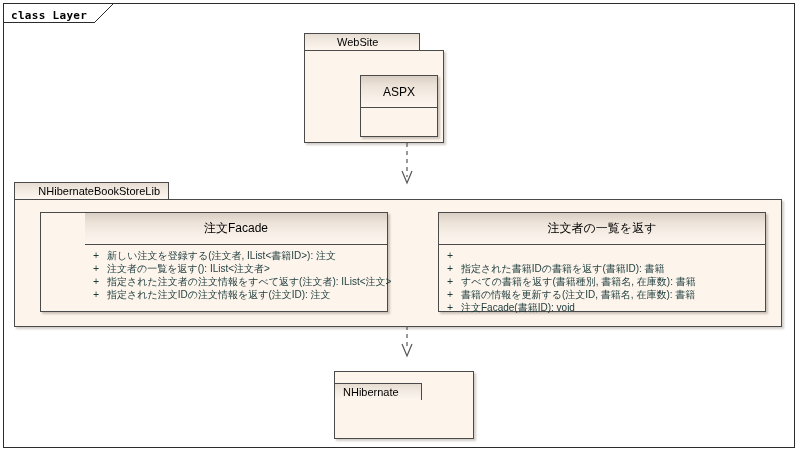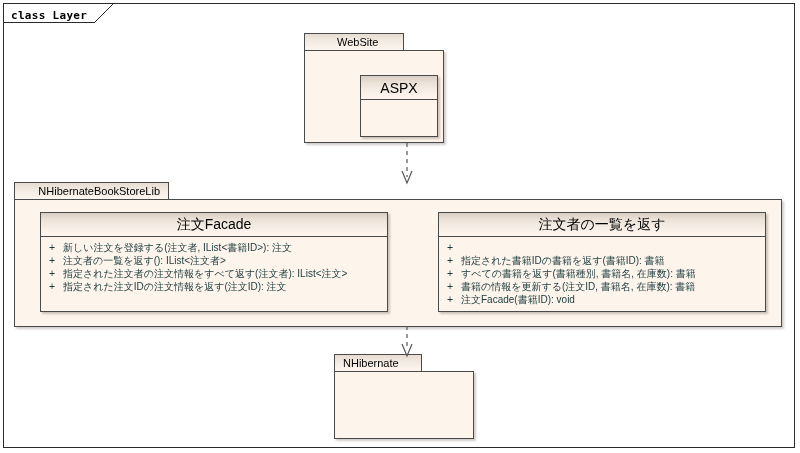--- a/index.html
+++ b/index.html
@@ -89,27 +89,27 @@
   
   .cls {
     position: absolute;
     box-sizing: border-box;
     border: 1px solid #4a4a4a;
     background: #fdf4ec;
     box-shadow: 2px 2px 2px rgba(90,75,62,0.30);
   }
   .cls-name {
     box-sizing: border-box;
-    height: 24px;
+    height: 32px;
     border-bottom: 1px solid #4a4a4a;
     background: linear-gradient(to bottom, #d9cec3 0%, #ece2d8 30%, #f8f0e8 70%, #fdf5ee 100%);
     display: flex;
     align-items: center;
     justify-content: center;
-    font-size: 14px;
+    font-size: 12px;
     color: #000000;
     white-space: nowrap;
   }
   .cls-ops {
     padding: 4px 0 4px 0;
   }
   .op-row {
     display: flex;
     align-items: baseline;
     height: 13px;
@@ -148,21 +148,21 @@
       <span>class Layer</span>
       <span class="frame-tab-corner">
         <svg width="20" height="20" viewBox="0 0 20 20">
           <polygon points="0,20 20,20 20,0" fill="#ffffff"></polygon>
           <line x1="0" y1="20" x2="20" y2="0" stroke="#2b2b2b" stroke-width="1"></line>
         </svg>
       </span>
     </div>
 
     <div class="pkg" style="left:300px; top:29px; width:140px; height:110px;">
-      <div class="pkg-tab" style="width:100px;padding-left:32px;">
+      <div class="pkg-tab" style="width:116px;padding-left:32px;">
         <span>WebSite</span>
       </div>
       <div class="pkg-body" style="top:17px; width:140px; height:93px;">
         <div class="cls" style="left:55px; top:24px; width:78px; height:62px;">
           <div class="cls-name">ASPX</div>
           <div class="cls-ops cls-empty"></div>
         </div>
       </div>
     </div>
 
@@ -172,21 +172,21 @@
         <polyline points="1,28 6,40 11,28" fill="none" stroke="#555555" stroke-width="1.2"></polyline>
       </svg>
     </div>
 
     <div class="pkg" style="left:10px; top:178px; width:768px; height:145px;">
       <div class="pkg-tab" style="width:155px;justify-content:flex-end;">
         <span>NHibernateBookStoreLib</span>
       </div>
       <div class="pkg-body" style="top:17px; width:768px; height:128px;">
 
-        <div class="cls" style="left:25px; top:12px; width:348px; height:100px;">
+        <div class="cls" style="left:25px; top:12px; width:348px; height:100px;padding-left:44px;">
           <div class="cls-name">注文Facade</div>
           <div class="cls-ops">
             <div class="op-row">
               <span class="op-vis">+</span>
               <span class="op-sig">新しい注文を登録する(注文者, IList&lt;書籍ID&gt;): 注文</span>
             </div>
             <div class="op-row">
               <span class="op-vis">+</span>
               <span class="op-sig">注文者の一覧を返す(): IList&lt;注文者&gt;</span>
             </div>
@@ -230,20 +230,20 @@
     </div>
 
     <div class="dep" style="left:397px; top:322px; width:12px; height:32px;">
       <svg width="12" height="32" viewBox="0 0 12 32">
         <line x1="6" y1="0" x2="6" y2="24" stroke="#555555" stroke-width="1.2" stroke-dasharray="4,4"></line>
         <polyline points="1,18 6,30 11,18" fill="none" stroke="#555555" stroke-width="1.2"></polyline>
       </svg>
     </div>
 
     <div class="pkg" style="left:330px; top:350px; width:140px; height:85px;">
-      <div class="pkg-tab" style="width:88px;">
+      <div class="pkg-tab" style="width:88px;margin-top:29px;">
         <span>NHibernate</span>
       </div>
       <div class="pkg-body" style="top:17px; width:140px; height:68px;"></div>
     </div>
 
   </div>
 </div>
 
 </body></html>

